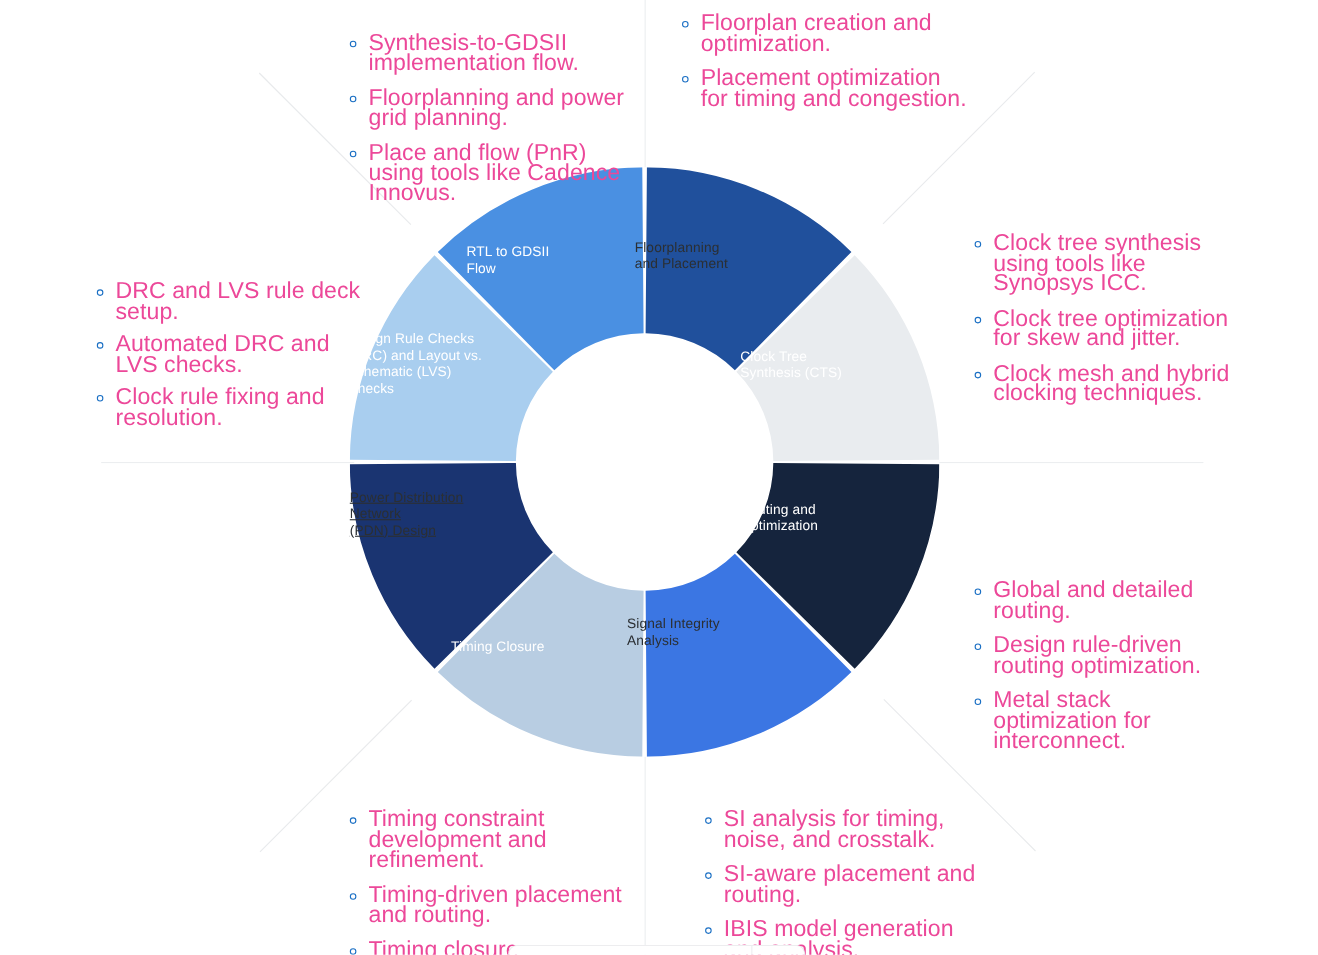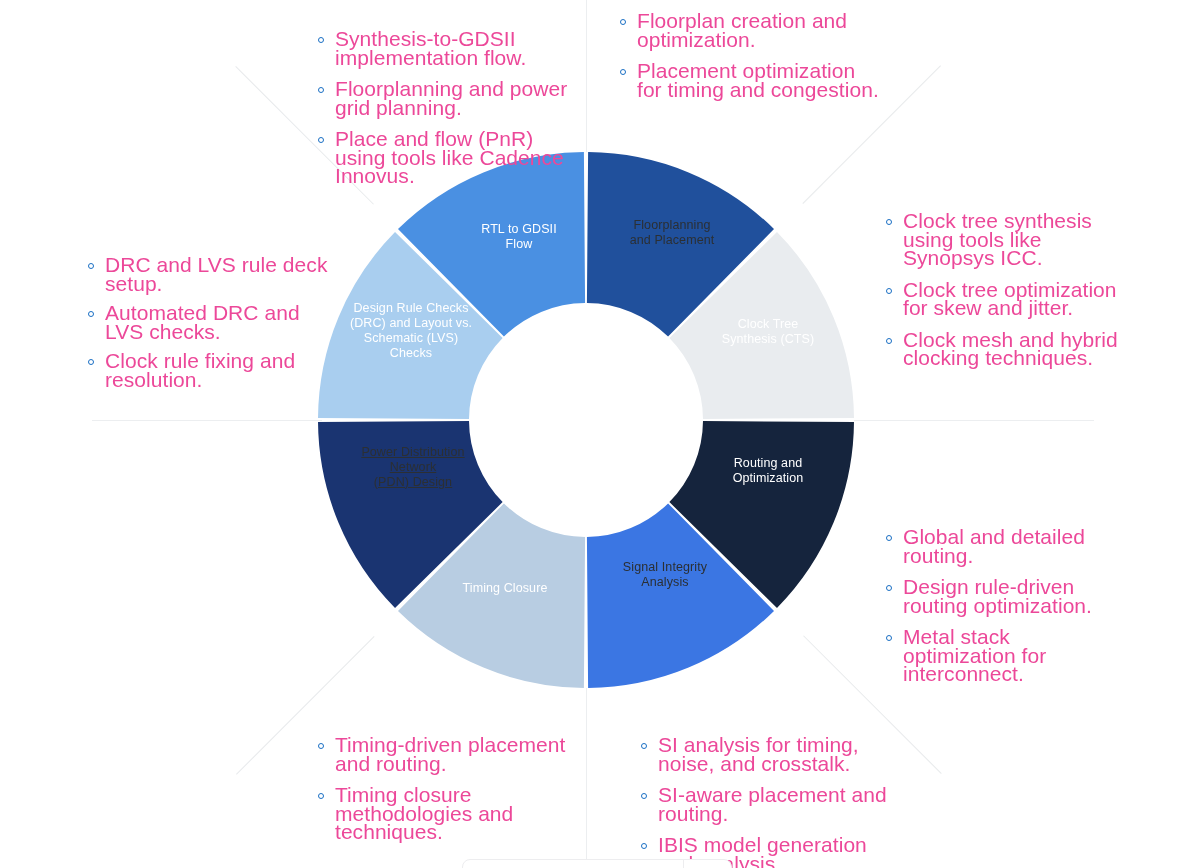--- a/index.html
+++ b/index.html
@@ -17,21 +17,21 @@
   .guide-h { height: 1px; }
   .diag {
     position: absolute; height: 1px; background: #e8eaec;
     transform-origin: 0 0;
   }
 
   
   #donut { position: absolute; left: 318px; top: 152px; width: 536px; height: 536px; }
   #donut svg { display: block; }
   .seg-label {
-    position: absolute; text-align: center;
+    position: absolute; text-align: left;
     font-size: 12.5px; line-height: 15px; letter-spacing: .1px;
     white-space: pre-line; pointer-events: none;
   }
 
   
   .block { position: absolute; }
   .bullet-row { display: flex; align-items: flex-start; margin-bottom: 13px; }
   .bullet-row:last-child { margin-bottom: 0; }
   .bullet-dot {
     flex: 0 0 auto; width: 6px; height: 6px; border-radius: 50%;
@@ -169,20 +169,24 @@
     </div>
     <div class="bullet-row">
       <span class="bullet-dot"></span>
       <span class="bullet-text">IBIS model generation and analysis.</span>
     </div>
   </div>
 
   <div class="block" style="left:318px; top:736px; width:248px;">
     <div class="bullet-row">
       <span class="bullet-dot"></span>
+      <span class="bullet-text">Timing constraint development and refinement.</span>
+    </div>
+    <div class="bullet-row">
+      <span class="bullet-dot"></span>
       <span class="bullet-text">Timing-driven placement and routing.</span>
     </div>
     <div class="bullet-row">
       <span class="bullet-dot"></span>
       <span class="bullet-text">Timing closure methodologies and techniques.</span>
     </div>
   </div>
 
 
   <div class="block tight" style="left:88px; top:256px; width:250px;">

